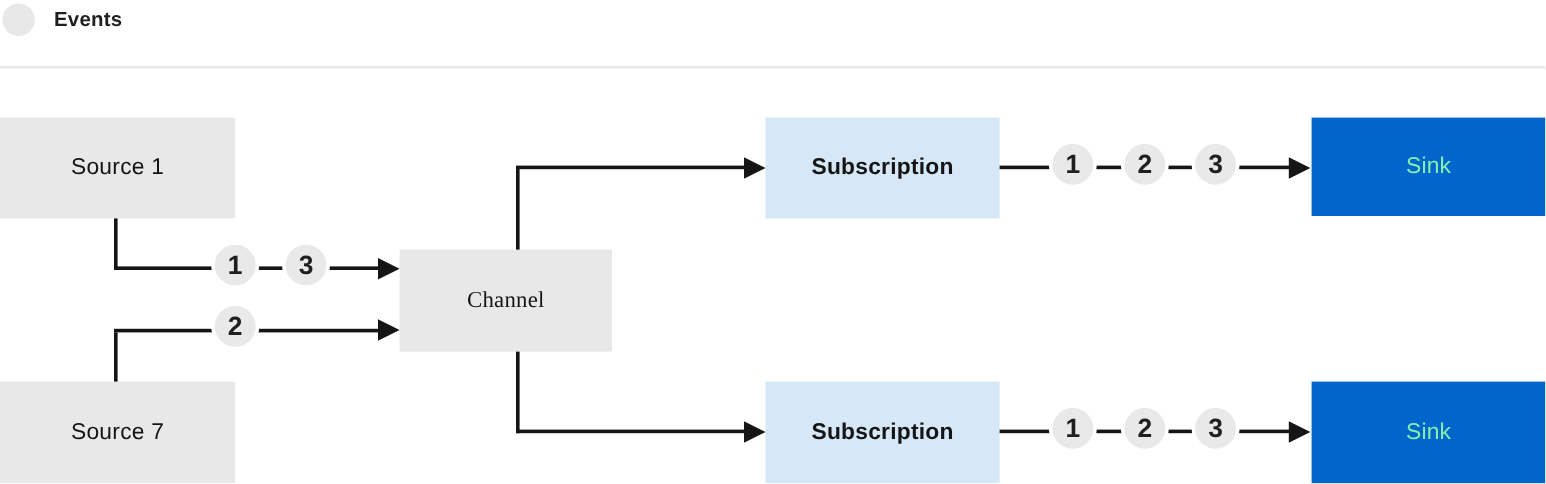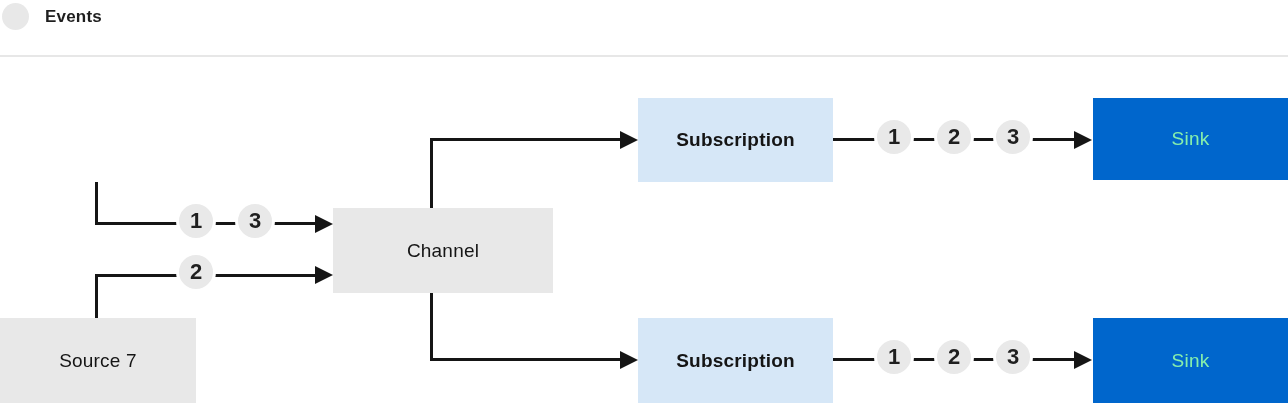--- a/index.html
+++ b/index.html
@@ -38,21 +38,21 @@
     display: flex; align-items: center; justify-content: center;
     font-size: 19px; font-weight: 500; color: #151515;
     letter-spacing: 0.2px;
   }
   .node.gray { background: #e8e8e8; }
   .node.lightblue { background: #d6e7f7; font-weight: bold; }
   .node.blue { background: #0066cc; color: #86efac; }
 
   .node-source1 { left: 0; top: 98px; width: 196px; height: 84px; }
   .node-source2 { left: 0; top: 318px; width: 196px; height: 85px; }
-  .node-channel { left: 333px; top: 208px; width: 220px; height: 85px; }
+  .node-channel { left: 333px; top: 208px; width: 177px; height: 85px; font-family: Liberation Serif, serif; }
   .node-sub-top { left: 638px; top: 98px; width: 195px; height: 84px; }
   .node-sub-bottom { left: 638px; top: 318px; width: 195px; height: 85px; }
   .node-sink-top { left: 1093px; top: 98px; width: 195px; height: 82px; }
   .node-sink-bottom { left: 1093px; top: 318px; width: 195px; height: 85px; }
 
   
   .line { position: absolute; background: #151515; }
 
   
   .arrow-right {
@@ -78,20 +78,23 @@
 
 <div class="canvas">
 
   <div class="legend">
     <div class="legend-circle"></div>
     <div class="legend-label">Events</div>
   </div>
 
   <div class="divider"></div>
 
+  <div class="node gray node-source1">
+    <span>Source 1</span>
+  </div>
   <div class="node gray node-source2">
     <span>Source 7</span>
   </div>
   <div class="node gray node-channel">
     <span>Channel</span>
   </div>
   <div class="node lightblue node-sub-top">
     <span>Subscription</span>
   </div>
   <div class="node lightblue node-sub-bottom">

